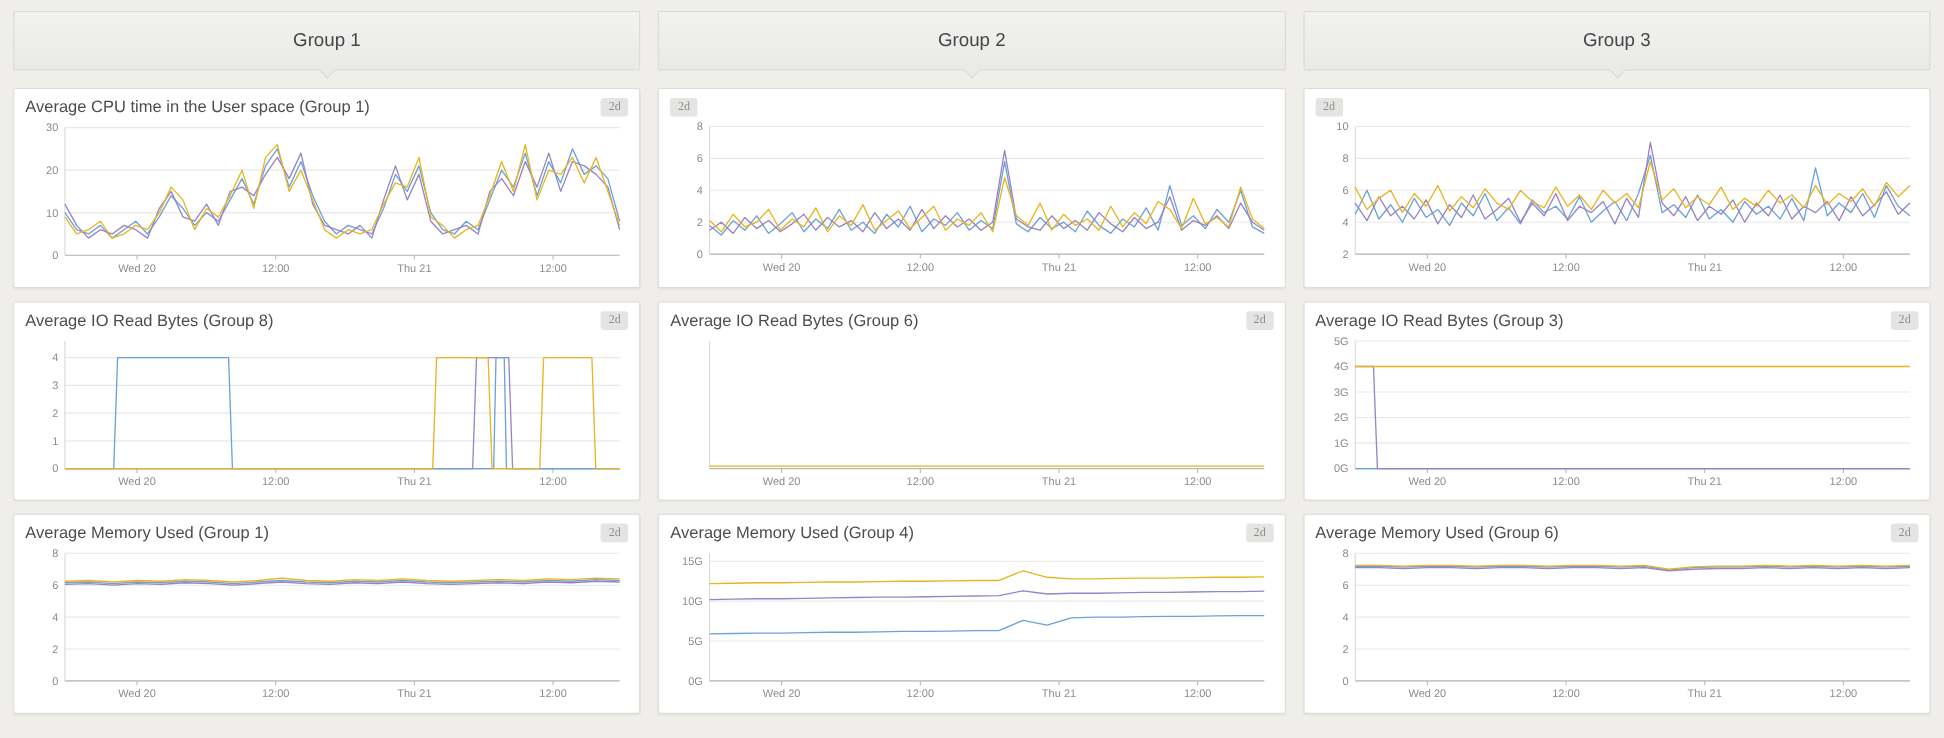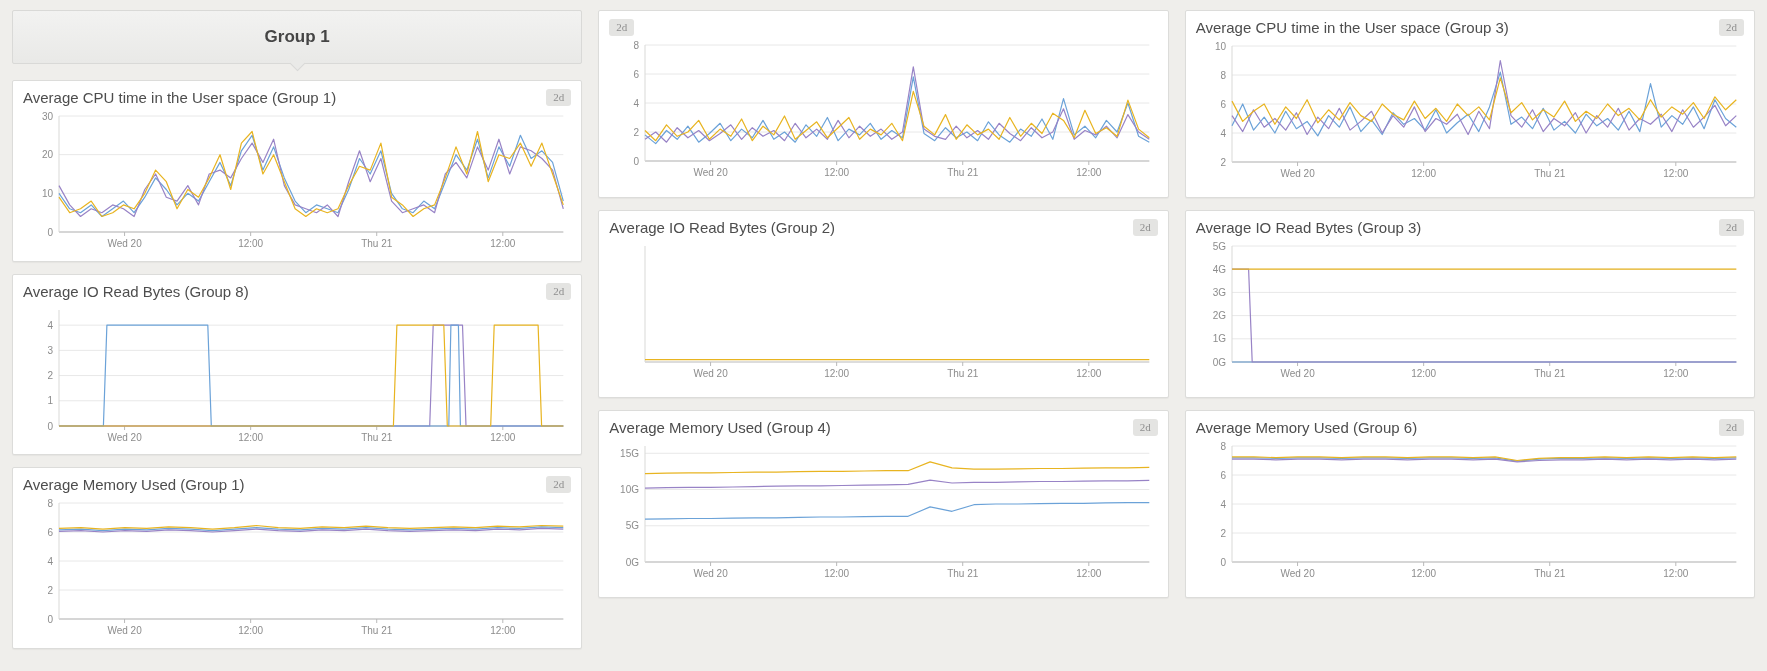--- a/index.html
+++ b/index.html
@@ -11,21 +11,21 @@
   .dashboard{
     width:1767px;height:671px;box-sizing:border-box;
     padding:10px 12px;display:flex;gap:16px;
   }
   .column{flex:1;display:flex;flex-direction:column;min-width:0;}
   .group-header{
     position:relative;height:52px;flex:0 0 52px;
     background:linear-gradient(#f2f2f1,#e9e9e7);
     border:1px solid #d9d9d7;border-radius:2px;
     display:flex;align-items:center;justify-content:center;
-    margin-bottom:16px;cursor:pointer;font-weight:bold;
+    margin-bottom:16px;cursor:pointer;
   }
   .group-label{font-size:17px;color:#454545;}
   .notch{
     position:absolute;bottom:-6px;left:50%;margin-left:-5px;
     width:10px;height:10px;background:#eaeae8;
     border-right:1px solid #d9d9d7;border-bottom:1px solid #d9d9d7;
     transform:rotate(45deg);
   }
   .panel{
     background:#ffffff;border:1px solid #dcdcda;border-radius:2px;
@@ -141,20 +141,24 @@
           <line x1="479.80875" y1="123" x2="479.80875" y2="127" stroke="#b9b9b9" stroke-width="1"></line>
           <text x="479.80875" y="138" text-anchor="middle" font-size="10" fill="#8c8c8c">12:00</text>
           <polyline points="36.0,33.8 57.9,33.1 79.9,34.6 101.8,33.1 123.7,33.8 145.6,32.4 167.6,33.1 189.5,34.6 211.4,33.1 233.3,31.7 255.3,33.1 277.2,33.8 299.1,32.4 321.1,33.1 343.0,31.7 364.9,33.1 386.8,33.8 408.8,33.1 430.7,32.4 452.6,33.1 474.5,31.7 496.5,32.4 518.4,30.9 540.3,31.7" fill="none" stroke="#6ba2d8" stroke-width="1.2" stroke-linejoin="round"></polyline>
           <polyline points="36.0,35.3 57.9,34.6 79.9,36.0 101.8,34.6 123.7,35.3 145.6,33.8 167.6,34.6 189.5,36.0 211.4,34.6 233.3,33.1 255.3,34.6 277.2,35.3 299.1,33.8 321.1,34.6 343.0,33.1 364.9,34.6 386.8,35.3 408.8,34.6 430.7,33.8 452.6,34.6 474.5,33.1 496.5,33.8 518.4,32.4 540.3,33.1" fill="none" stroke="#9883c6" stroke-width="1.2" stroke-linejoin="round"></polyline>
           <polyline points="36.0,32.4 57.9,31.7 79.9,33.1 101.8,31.7 123.7,32.4 145.6,30.9 167.6,31.7 189.5,33.1 211.4,31.7 233.3,29.5 255.3,31.7 277.2,32.4 299.1,30.9 321.1,31.7 343.0,30.2 364.9,31.7 386.8,32.4 408.8,31.7 430.7,30.9 452.6,31.7 474.5,30.2 496.5,30.9 518.4,29.5 540.3,30.2" fill="none" stroke="#e8b420" stroke-width="1.2" stroke-linejoin="round"></polyline>
         </svg>
     </div>
   </div>
 
   <div class="column">
+    <div class="group-header">
+      <span class="group-label">Group 2</span>
+      <span class="notch"></span>
+    </div>
     <div class="panel">
       <div class="panel-head">
         <span class="badge">2d</span>
       </div>
       <svg class="chart" viewBox="0 0 548.328125 142">
           <line x1="36" y1="123" x2="540.328125" y2="123" stroke="#e8e8e8" stroke-width="1"></line>
           <text x="30" y="126.5" text-anchor="end" font-size="10" fill="#8c8c8c">0</text>
           <line x1="36" y1="94" x2="540.328125" y2="94" stroke="#e8e8e8" stroke-width="1"></line>
           <text x="30" y="97.5" text-anchor="end" font-size="10" fill="#8c8c8c">2</text>
           <line x1="36" y1="65" x2="540.328125" y2="65" stroke="#e8e8e8" stroke-width="1"></line>
@@ -173,21 +177,21 @@
           <text x="353.72671875" y="138" text-anchor="middle" font-size="10" fill="#8c8c8c">Thu 21</text>
           <line x1="479.80875" y1="123" x2="479.80875" y2="127" stroke="#b9b9b9" stroke-width="1"></line>
           <text x="479.80875" y="138" text-anchor="middle" font-size="10" fill="#8c8c8c">12:00</text>
           <polyline points="36.0,96.9 46.7,105.6 57.5,92.5 68.2,101.3 78.9,88.2 89.7,104.2 100.4,95.5 111.1,85.3 121.8,102.7 132.6,91.1 143.3,99.8 154.0,82.4 164.8,101.3 175.5,94.0 186.2,104.2 197.0,86.8 207.7,98.3 218.4,79.5 229.1,102.7 239.9,91.1 250.6,96.9 261.3,85.3 272.1,101.3 282.8,92.5 293.5,99.8 304.3,38.9 315.0,95.5 325.7,102.7 336.5,89.7 347.2,99.8 357.9,94.0 368.6,102.7 379.4,83.8 390.1,96.9 400.8,104.2 411.6,91.1 422.3,98.3 433.0,81.0 443.8,101.3 454.5,60.7 465.2,96.9 475.9,88.2 486.7,99.8 497.4,82.4 508.1,94.0 518.9,65.0 529.6,98.3 540.3,104.2" fill="none" stroke="#6ba2d8" stroke-width="1.2" stroke-linejoin="round"></polyline>
           <polyline points="36.0,101.3 46.7,94.0 57.5,104.2 68.2,89.7 78.9,99.8 89.7,92.5 100.4,102.7 111.1,95.5 121.8,86.8 132.6,101.3 143.3,89.7 154.0,98.3 164.8,92.5 175.5,102.7 186.2,85.3 197.0,99.8 207.7,91.1 218.4,101.3 229.1,82.4 239.9,99.8 250.6,88.2 261.3,98.3 272.1,91.1 282.8,101.3 293.5,94.0 304.3,28.8 315.0,91.1 325.7,98.3 336.5,101.3 347.2,88.2 357.9,99.8 368.6,92.5 379.4,101.3 390.1,85.3 400.8,95.5 411.6,102.7 422.3,89.7 433.0,99.8 443.8,94.0 454.5,70.8 465.2,101.3 475.9,92.5 486.7,96.9 497.4,88.2 508.1,99.8 518.9,76.6 529.6,94.0 540.3,101.3" fill="none" stroke="#9883c6" stroke-width="1.2" stroke-linejoin="round"></polyline>
           <polyline points="36.0,92.5 46.7,102.7 57.5,86.8 68.2,98.3 78.9,94.0 89.7,82.4 100.4,101.3 111.1,91.1 121.8,98.3 132.6,81.0 143.3,102.7 154.0,88.2 164.8,96.9 175.5,78.0 186.2,101.3 197.0,92.5 207.7,83.8 218.4,99.8 229.1,89.7 239.9,79.5 250.6,101.3 261.3,91.1 272.1,96.9 282.8,85.3 293.5,102.7 304.3,53.4 315.0,88.2 325.7,96.9 336.5,76.6 347.2,101.3 357.9,86.8 368.6,96.9 379.4,91.1 390.1,101.3 400.8,79.5 411.6,98.3 422.3,85.3 433.0,95.5 443.8,75.2 454.5,82.4 465.2,99.8 475.9,72.3 486.7,95.5 497.4,89.7 508.1,98.3 518.9,62.1 529.6,91.1 540.3,99.8" fill="none" stroke="#e8b420" stroke-width="1.2" stroke-linejoin="round"></polyline>
         </svg>
     </div>
     <div class="panel">
       <div class="panel-head">
-        <span class="panel-title">Average IO Read Bytes (Group 2)</span>
+        <span class="panel-title">Average IO Read Bytes (Group 6)</span>
         <span class="badge">2d</span>
       </div>
       <svg class="chart" viewBox="0 0 548.328125 142">
           <line x1="36" y1="123" x2="540.328125" y2="123" stroke="#b9b9b9" stroke-width="1"></line>
           <line x1="36" y1="7" x2="36" y2="123" stroke="#d9d9d7" stroke-width="1"></line>
           <line x1="101.56265625" y1="123" x2="101.56265625" y2="127" stroke="#b9b9b9" stroke-width="1"></line>
           <text x="101.56265625" y="138" text-anchor="middle" font-size="10" fill="#8c8c8c">Wed 20</text>
           <line x1="227.6446875" y1="123" x2="227.6446875" y2="127" stroke="#b9b9b9" stroke-width="1"></line>
           <text x="227.6446875" y="138" text-anchor="middle" font-size="10" fill="#8c8c8c">12:00</text>
           <line x1="353.72671875" y1="123" x2="353.72671875" y2="127" stroke="#b9b9b9" stroke-width="1"></line>
@@ -222,23 +226,26 @@
           <line x1="479.80875" y1="123" x2="479.80875" y2="127" stroke="#b9b9b9" stroke-width="1"></line>
           <text x="479.80875" y="138" text-anchor="middle" font-size="10" fill="#8c8c8c">12:00</text>
           <polyline points="36.0,80.2 57.9,79.9 79.9,79.5 101.8,79.5 123.7,79.1 145.6,78.8 167.6,78.8 189.5,78.4 211.4,78.0 233.3,78.0 255.3,77.7 277.2,77.3 299.1,77.3 321.1,67.9 343.0,72.3 364.9,65.7 386.8,65.0 408.8,65.0 430.7,64.6 452.6,64.3 474.5,64.3 496.5,63.9 518.4,63.6 540.3,63.6" fill="none" stroke="#6ba2d8" stroke-width="1.2" stroke-linejoin="round"></polyline>
           <polyline points="36.0,49.1 57.9,48.7 79.9,48.3 101.8,48.3 123.7,48.0 145.6,47.6 167.6,47.2 189.5,46.9 211.4,46.9 233.3,46.5 255.3,46.2 277.2,45.8 299.1,45.4 321.1,41.1 343.0,44.0 364.9,43.3 386.8,43.3 408.8,42.9 430.7,42.5 452.6,42.5 474.5,42.2 496.5,41.8 518.4,41.8 540.3,41.4" fill="none" stroke="#9883c6" stroke-width="1.2" stroke-linejoin="round"></polyline>
           <polyline points="36.0,34.6 57.9,34.2 79.9,33.8 101.8,33.8 123.7,33.5 145.6,33.1 167.6,33.1 189.5,32.7 211.4,32.4 233.3,32.4 255.3,32.0 277.2,31.7 299.1,31.7 321.1,22.9 343.0,28.8 364.9,30.2 386.8,30.2 408.8,29.8 430.7,29.5 452.6,29.5 474.5,29.1 496.5,28.8 518.4,28.8 540.3,28.4" fill="none" stroke="#e8b420" stroke-width="1.2" stroke-linejoin="round"></polyline>
         </svg>
     </div>
   </div>
 
   <div class="column">
-    <div class="panel">
-      <div class="panel-head">
-        <span class="panel-title">Average CPU time in the User space (Group 3)</span>
+    <div class="group-header">
+      <span class="group-label">Group 3</span>
+      <span class="notch"></span>
+    </div>
+    <div class="panel">
+      <div class="panel-head">
         <span class="badge">2d</span>
       </div>
       <svg class="chart" viewBox="0 0 548.328125 142">
           <line x1="36" y1="123" x2="540.328125" y2="123" stroke="#e8e8e8" stroke-width="1"></line>
           <text x="30" y="126.5" text-anchor="end" font-size="10" fill="#8c8c8c">2</text>
           <line x1="36" y1="94" x2="540.328125" y2="94" stroke="#e8e8e8" stroke-width="1"></line>
           <text x="30" y="97.5" text-anchor="end" font-size="10" fill="#8c8c8c">4</text>
           <line x1="36" y1="65" x2="540.328125" y2="65" stroke="#e8e8e8" stroke-width="1"></line>
           <text x="30" y="68.5" text-anchor="end" font-size="10" fill="#8c8c8c">6</text>
           <line x1="36" y1="36" x2="540.328125" y2="36" stroke="#e8e8e8" stroke-width="1"></line>

